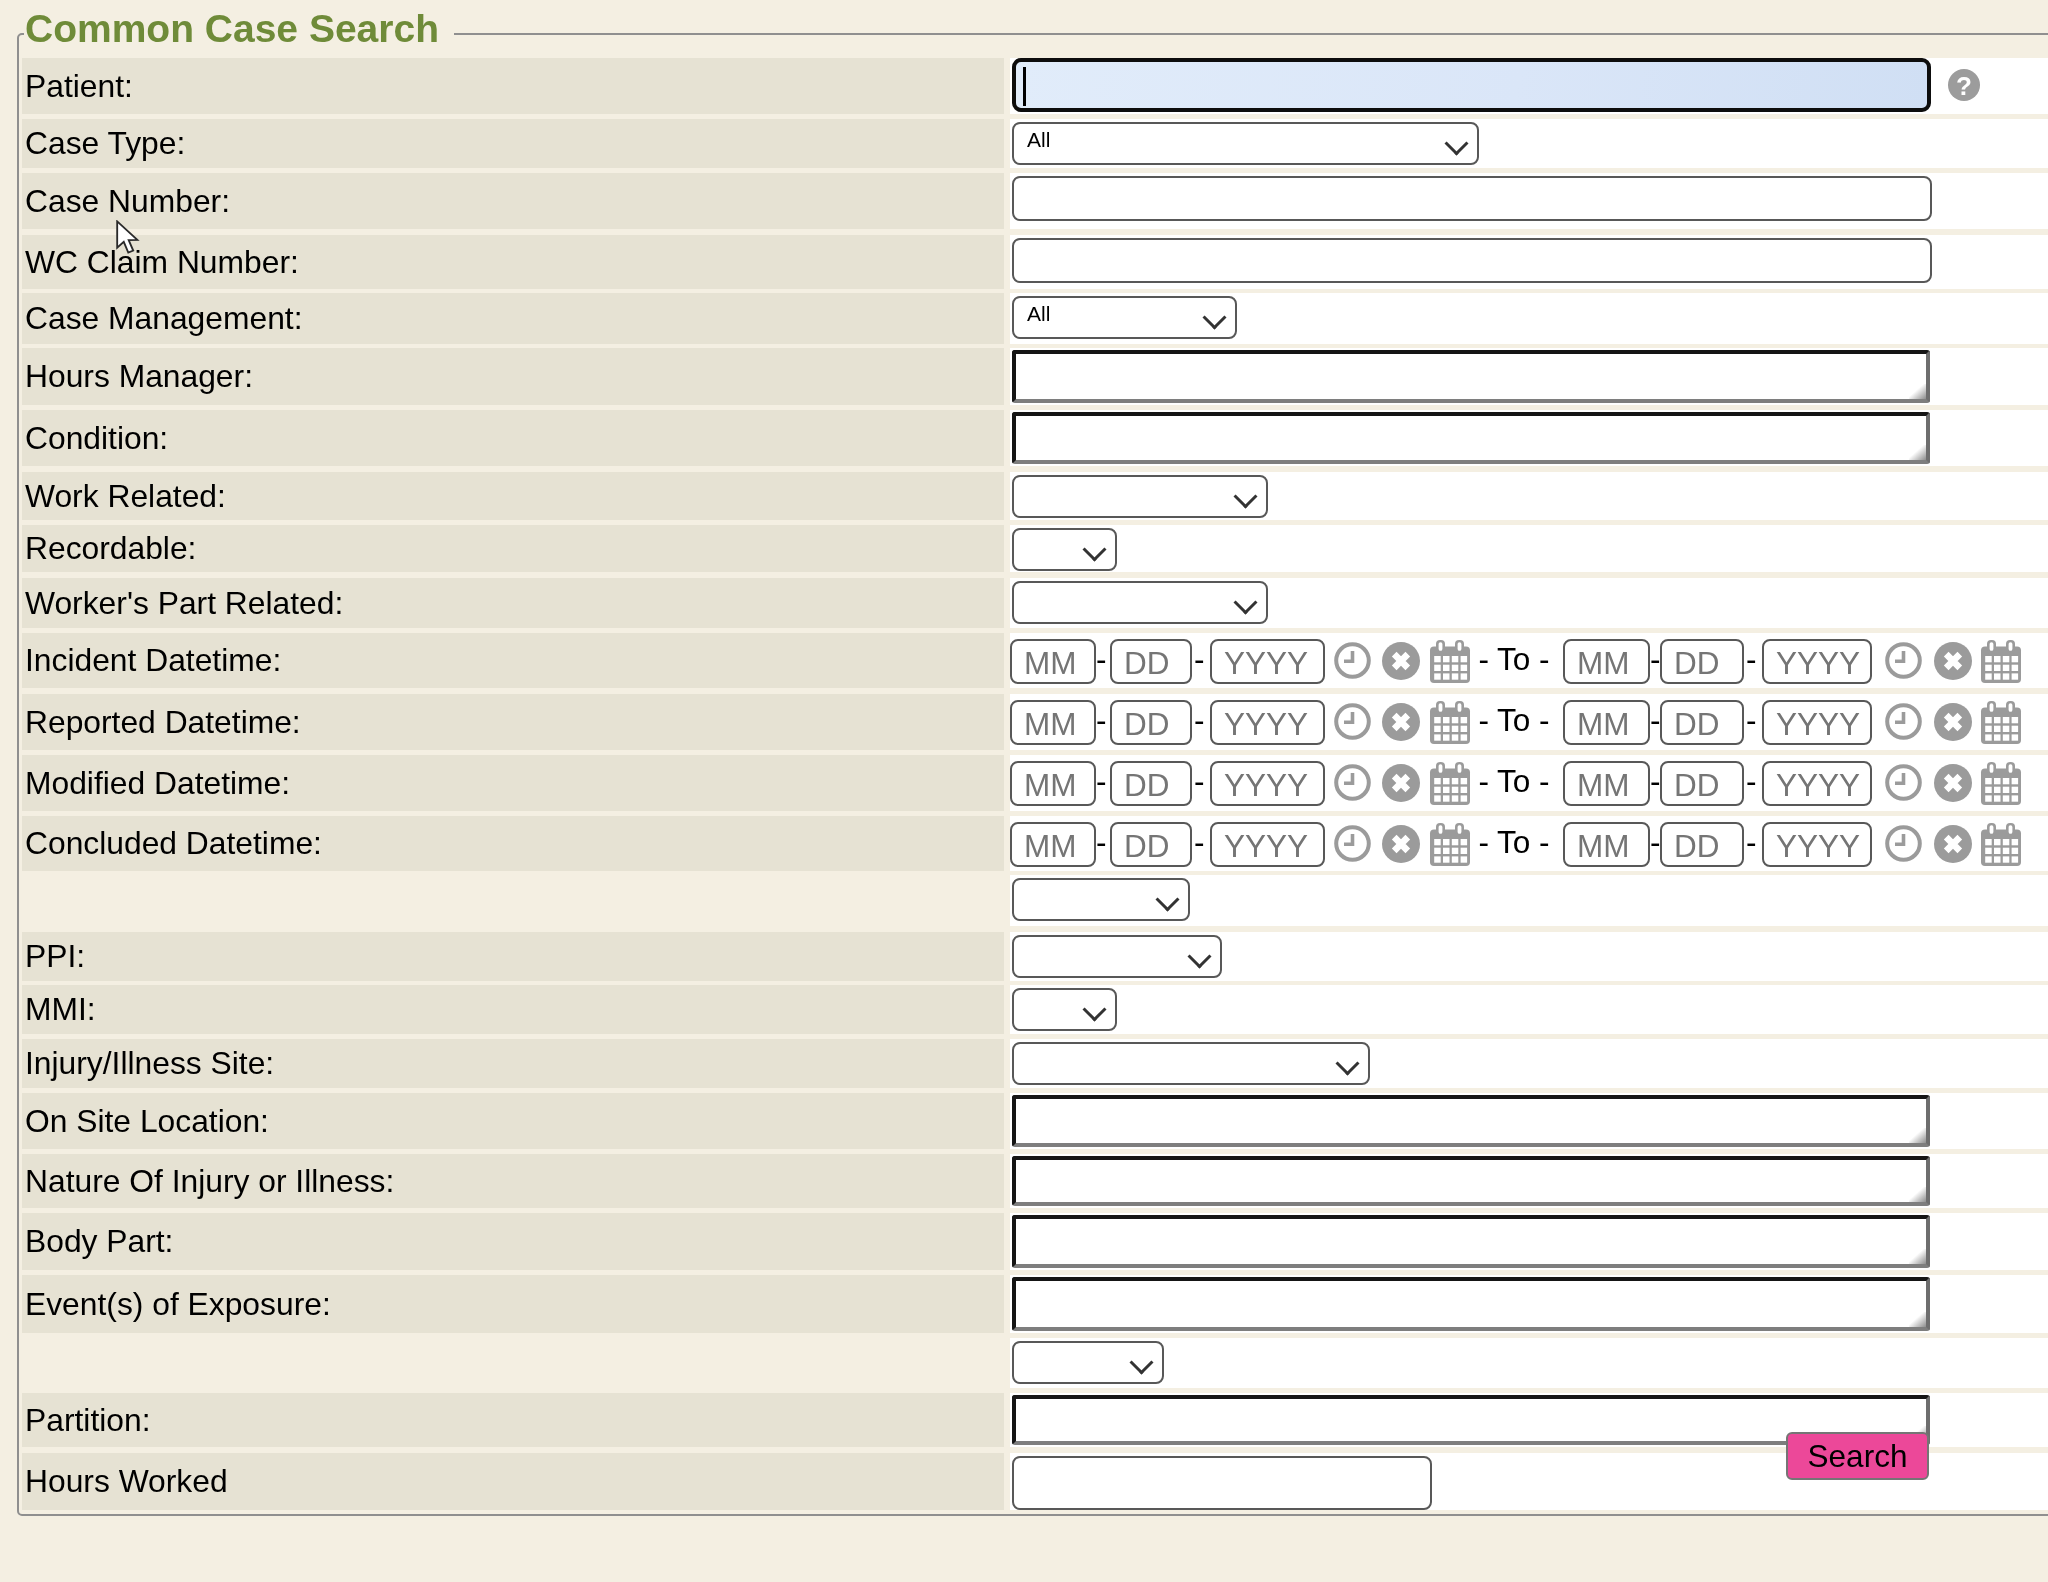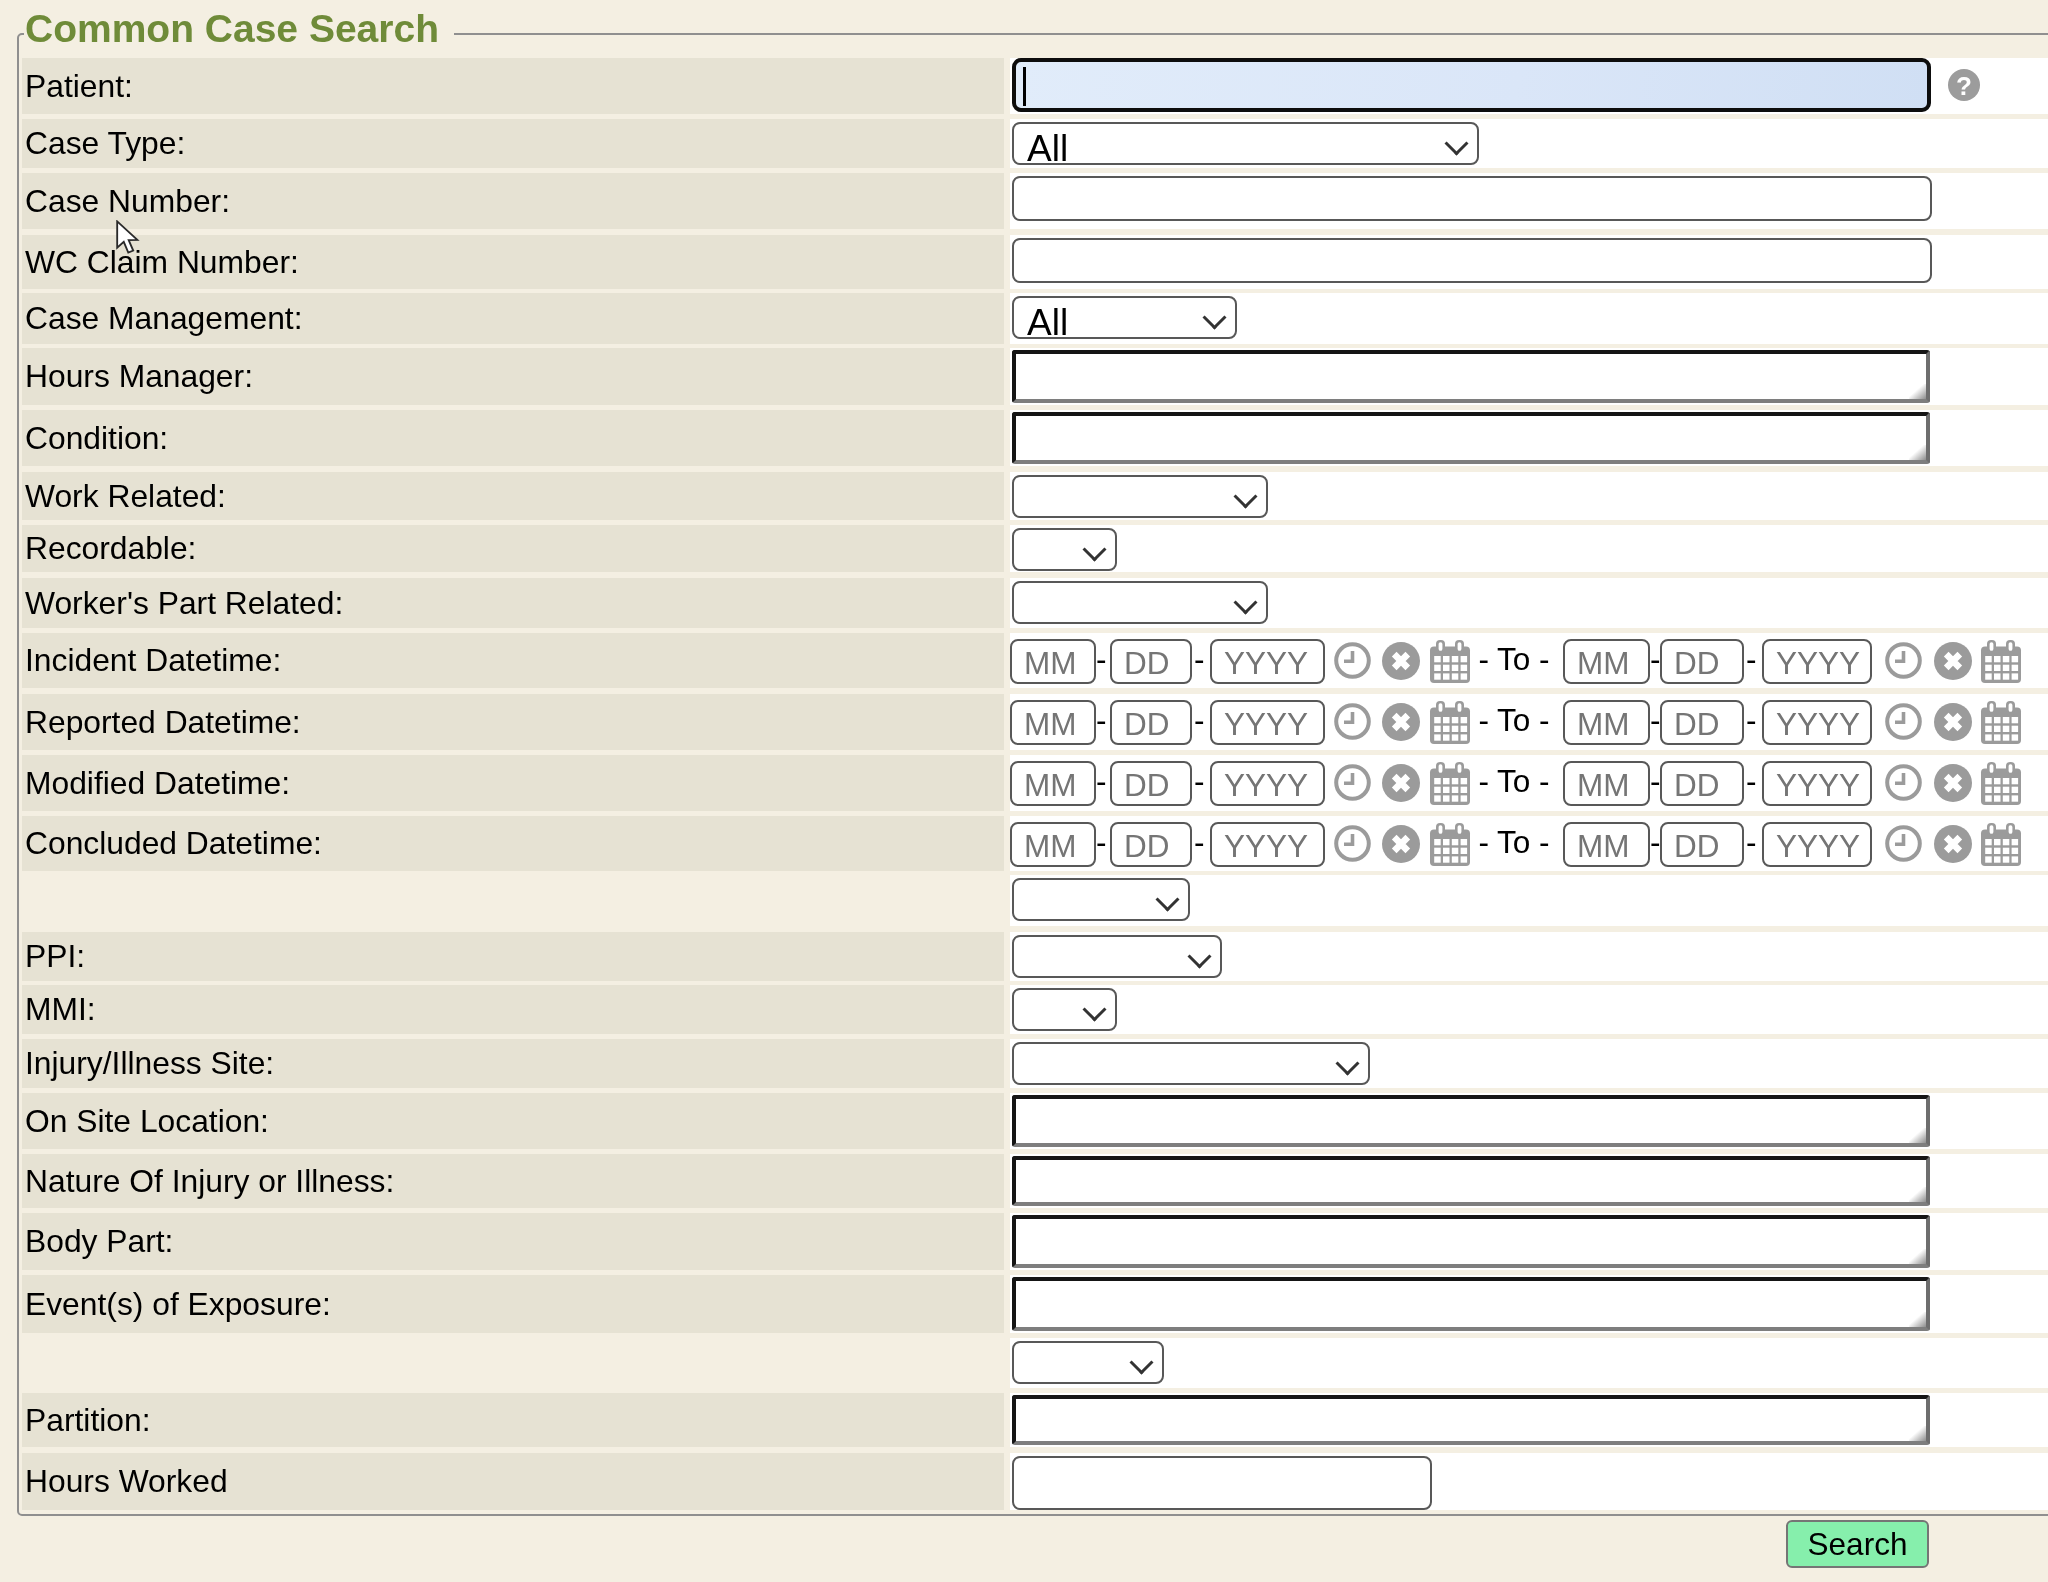--- a/index.html
+++ b/index.html
@@ -13,32 +13,32 @@
 .lab { position: absolute; left: 0; top: 0; width: 982px; height: 100%; background: #e6e2d3;
   font-size: 31.8px; color: #000; padding-left: 3px; display: flex; align-items: center; }
 .fld { position: absolute; left: 988px; top: 0; width: 1062px; height: 100%; background: #fff; }
 .fld > div, .fld > svg { position: absolute; }
 .pt { border: 4px solid #0d0d0d; border-radius: 9px;
   background: linear-gradient(100deg, #e1ecfa 0%, #dae6f8 55%, #d0dff4 100%); }
 .caret { position: absolute; left: 7px; top: 5px; width: 3px; height: 39px; background: #000; }
 .sel { height: 43px; border: 2px solid #585858; border-radius: 8px; background: #fff; }
 .sel::after { content: ""; position: absolute; right: 12px; top: 11px; width: 14px; height: 14px;
   border-right: 3.6px solid #333; border-bottom: 3.6px solid #333; transform: rotate(45deg); }
-.sv { font-size: 37px; color: #000; position: absolute; left: 13px; top: 4px; }
+.sv { font-size: 21px; color: #000; position: absolute; left: 13px; top: 4px; }
 .ti { border: 2px solid #585858; border-radius: 8px; background: #fff; }
 .di { border-width: 4px; border-style: solid; border-color: #151515 #6e6e6e #7e7e7e #151515;
   border-radius: 3px; background: #fff; }
 .di::after { content: ""; position: absolute; right: 0; bottom: 0; width: 17px; height: 15px;
   background: linear-gradient(to top left, rgba(120,120,120,0.85), rgba(120,120,120,0) 58%); }
 .db { height: 45px; border: 2px solid #585858; border-radius: 8px; background: #fff; }
 .ph { font-size: 31.5px; color: #757575; position: absolute; left: 12px; top: 4px; }
 .dash { font-size: 31.5px; color: #000; }
 .toT { font-size: 31.5px; color: #000; text-align: center; }
-#btn { position: absolute; left: 1786px; top: 1520px; width: 143px; height: 48px;
-  background: #86efac; border: 2px solid #757575; border-radius: 6px;
+#btn { position: absolute; left: 1786px; top: 1432px; width: 143px; height: 48px;
+  background: #ec4899; border: 2px solid #757575; border-radius: 6px;
   font-size: 31.5px; color: #000; text-align: center; line-height: 44px; }
 #cursor { position: absolute; left: 116px; top: 220px; }
 </style></head>
 <body>
 <div id="fs"></div>
 <div id="legpatch"></div>
 <div id="leg">Common Case Search</div>
 <div class="row" style="top:58px;height:56px">
     <div class="lab">Patient:</div>
     <div class="fld">

